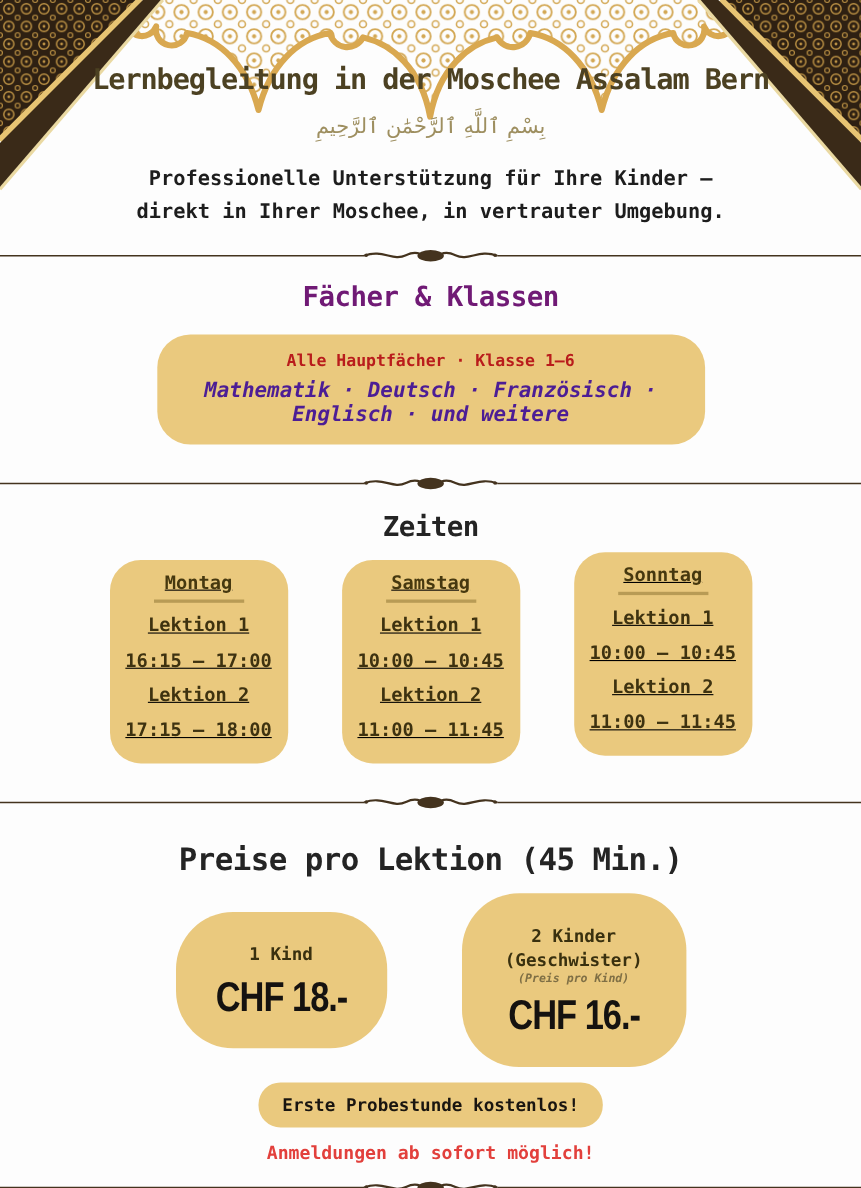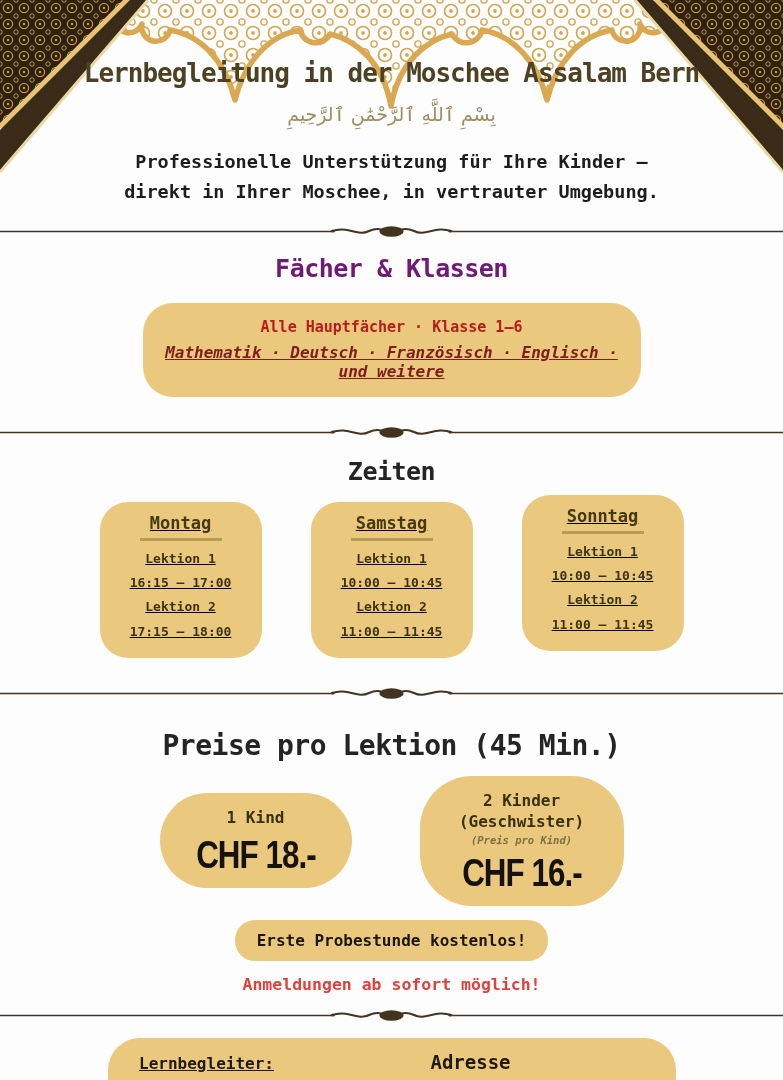--- a/index.html
+++ b/index.html
@@ -33,37 +33,37 @@
   .section-heading{font-size:25px;font-weight:bold;letter-spacing:-0.5px;}
   .olive{color:#701a75;margin-top:14px;}
   .dark{color:#242424;}
 
   .tan{background:#eac97e;}
 
   .subjects-box{
     width:478px;margin:20px auto 0;padding:15px 10px 16px;border-radius:30px;
   }
   .subjects-line1{font-size:15px;font-weight:bold;color:#b91c1c;}
-  .subjects-line2{font-size:16px;font-weight:bold;font-style:italic;color:#7f1d1d;margin-top:7px;text-decoration:underline;}
+  .subjects-line2{font-size:19px;font-weight:bold;font-style:italic;color:#4c1d95;margin-top:7px;}
 
   .zeiten-heading{margin-top:16px;}
   .cards-row{
     display:flex;justify-content:center;align-items:flex-start;gap:49px;margin-top:16px;
   }
   .day-card{
     width:150px;padding:11px 6px 14px;border-radius:28px;text-decoration:underline;
   }
   .day-card.raised{transform:translateY(-7px);}
   .day-title{font-size:17px;font-weight:bold;color:#46380f;}
   .day-rule{width:82px;height:3px;background:#b89b55;border:none;margin:5px auto 6px;}
-  .day-row{font-size:13px;font-weight:bold;color:#3e3210;line-height:1.85;}
+  .day-row{font-size:17px;font-weight:bold;color:#3e3210;line-height:1.85;}
 
   .preise-heading{margin-top:27px;font-size:28px;}
   .ovals-row{display:flex;justify-content:center;align-items:center;gap:68px;margin-top:14px;}
-  .price-oval{border-radius:52px;padding:14px 10px;display:flex;flex-direction:column;justify-content:center;}
+  .price-oval{border-radius:52px;padding:28px 10px;display:flex;flex-direction:column;justify-content:center;}
   .oval-1{width:172px;min-height:62px;}
   .oval-2{width:184px;min-height:70px;}
   .price-label{font-size:16px;font-weight:bold;color:#39300f;line-height:1.35;}
   .price-note{font-size:10.5px;font-weight:bold;font-style:italic;color:#7f6f45;margin-top:1px;}
   .price-value{
     margin-top:8px;font-family:"Liberation Sans",sans-serif;font-weight:bold;
     font-size:33px;color:#151210;letter-spacing:-1px;
     display:inline-block;transform:scale(0.95,1.15);
   }
   .trial-pill{

